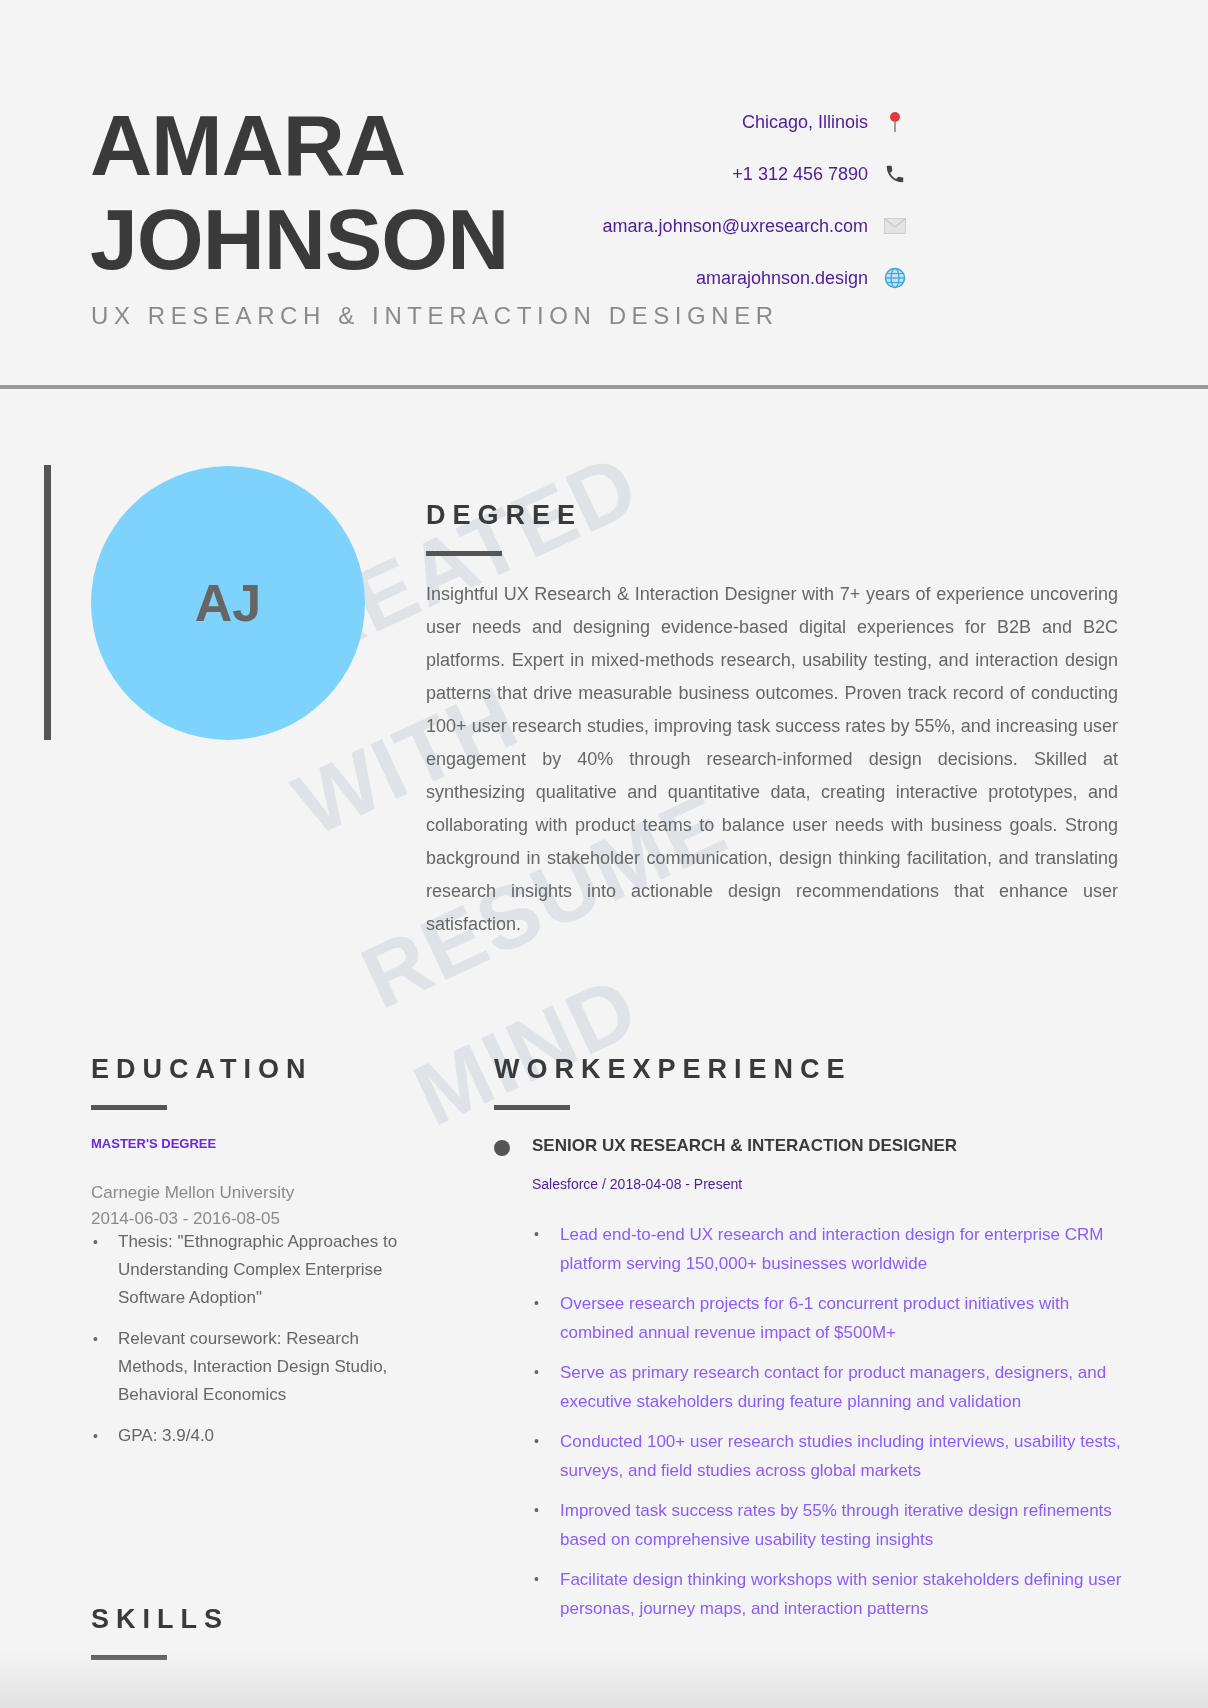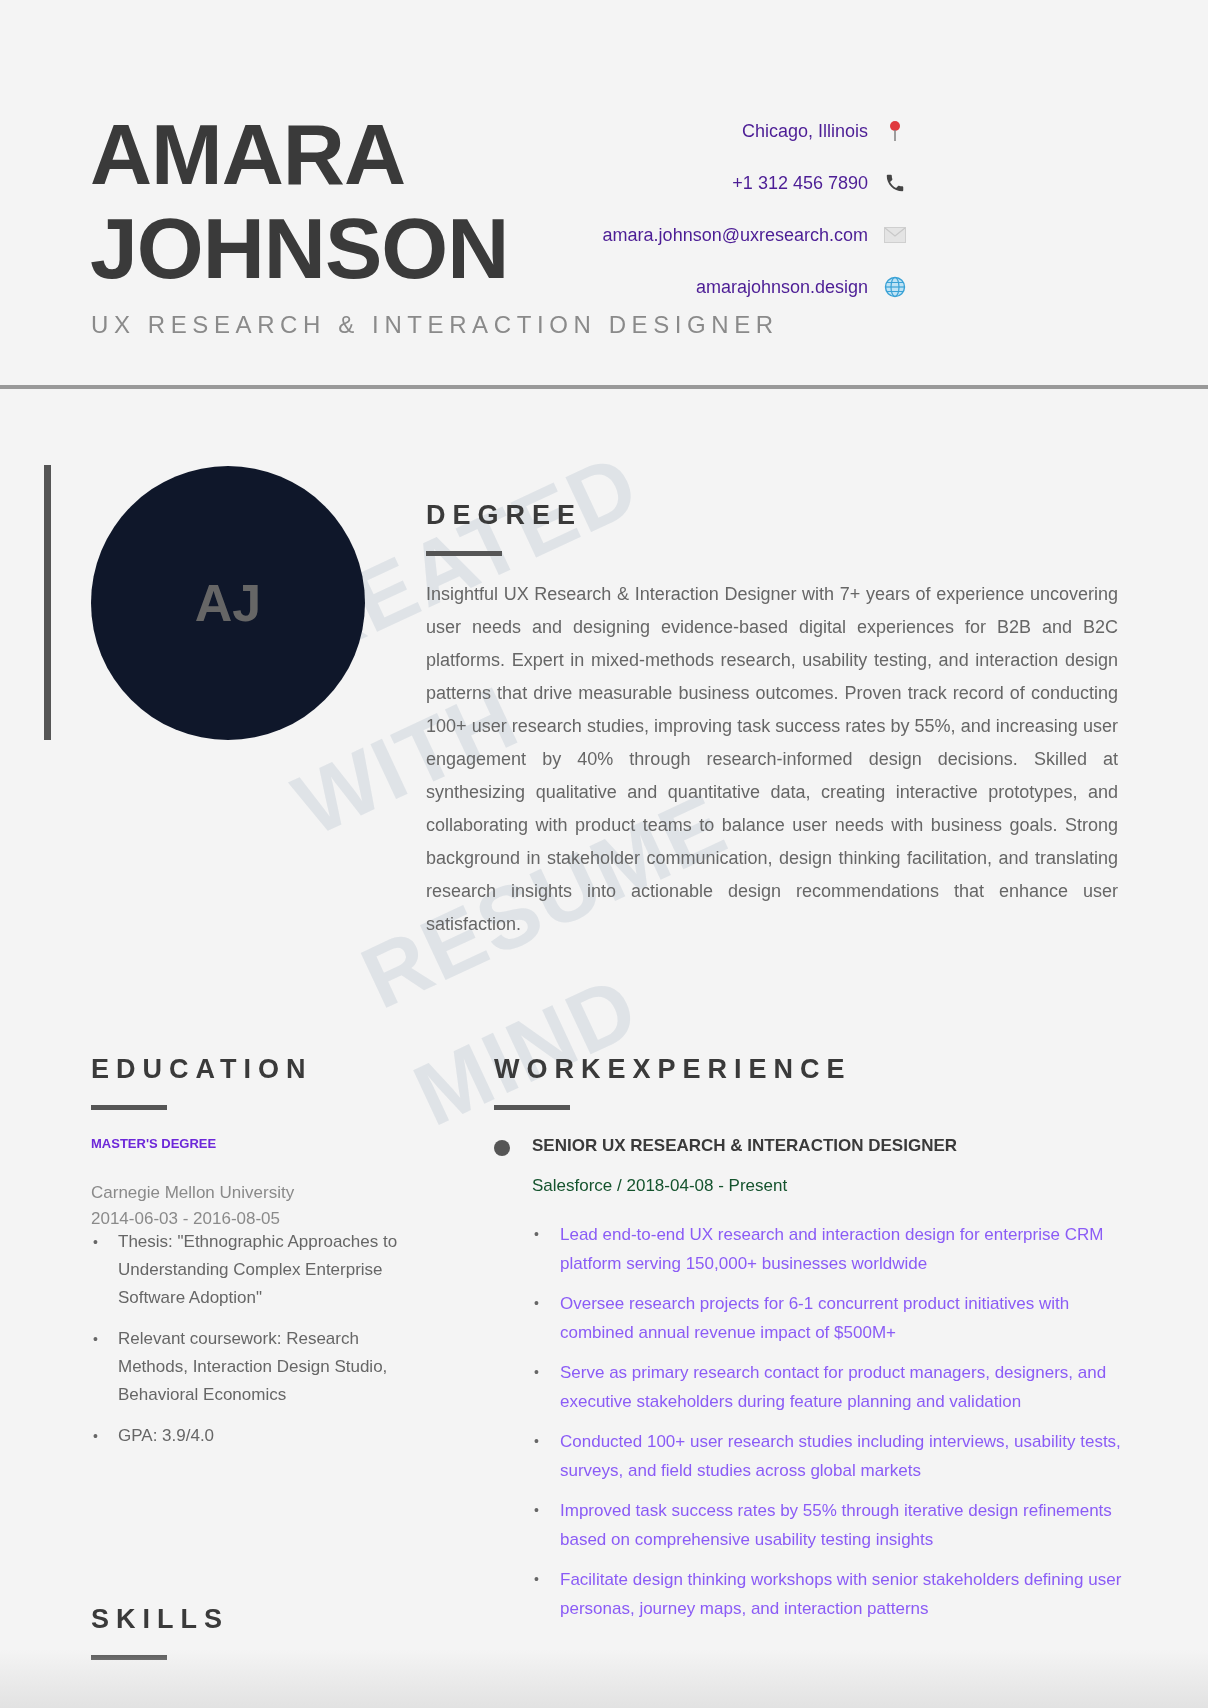--- a/index.html
+++ b/index.html
@@ -6,21 +6,21 @@
   html, body { width: 1208px; height: 1708px; overflow: hidden; }
   body {
     background: #f4f4f4;
     font-family: "Liberation Sans", "DejaVu Sans", sans-serif;
     color: #3a3a3a;
     position: relative;
   }
   .page { position: relative; width: 1208px; height: 1708px; }
 
   
-  .header { position: absolute; left: 0; top: 13px; width: 1000px; height: 388px; }
+  .header { position: absolute; left: 0; top: 4px; width: 1000px; height: 388px; }
   .name {
     position: absolute; left: 90px; top: 94px;
     font-size: 86px; font-weight: 700; line-height: 94px;
     color: #3a3a3a; letter-spacing: -1px;
   }
   .title {
     position: absolute; left: 91px; top: 298px;
     font-size: 24px; letter-spacing: 5.6px; color: #8a8a8a;
   }
   .contacts { position: absolute; right: 94px; top: 92px; text-align: right; }
@@ -31,21 +31,21 @@
   .contact-row .txt { margin-right: 16px; }
   .contact-row .ico { width: 22px; height: 22px; display: inline-flex; align-items: center; justify-content: center; }
   .divider {
     position: absolute; left: 0; top: 385px; width: 1208px; height: 4px; background: #999;
   }
 
   
   .side-bar { position: absolute; left: 44px; top: 465px; width: 7px; height: 275px; background: #555; }
   .avatar {
     position: absolute; left: 91px; top: 466px; width: 274px; height: 274px;
-    border-radius: 50%; background: #0f172a;
+    border-radius: 50%; background: #7dd3fc;
     display: flex; align-items: center; justify-content: center;
     font-size: 52px; font-weight: 700; color: #666;
   }
   .section-title {
     position: absolute; font-size: 27px; font-weight: 700; letter-spacing: 7px; color: #3a3a3a;
   }
   .section-rule { position: absolute; height: 5px; width: 76px; background: #555; }
   .profile-text {
     position: absolute; left: 426px; top: 578px; width: 692px;
     font-size: 18px; line-height: 33px; color: #666; text-align: justify;
@@ -58,21 +58,21 @@
   .edu-list li {
     position: relative; padding-left: 27px; font-size: 17px; line-height: 28px; color: #666; margin-bottom: 13px;
   }
   .edu-list li::before {
     content: "•"; position: absolute; left: 2px; top: 0; color: #666; font-size: 14px;
   }
 
   
   .job-dot { position: absolute; left: 494px; top: 1140px; width: 16px; height: 16px; border-radius: 50%; background: #555; }
   .job-title { position: absolute; left: 532px; top: 1136px; font-size: 17px; font-weight: 700; color: #3a3a3a; }
-  .job-meta { position: absolute; left: 532px; top: 1176px; font-size: 17px; color: #14532d; }
+  .job-meta { position: absolute; left: 532px; top: 1176px; font-size: 14px; color: #4c1d95; }
   .job-list { position: absolute; left: 532px; top: 1220px; width: 590px; list-style: none; }
   .job-list li {
     position: relative; padding-left: 28px; font-size: 17px; line-height: 29px; color: #8b5cf6; margin-bottom: 11px;
   }
   .job-list li::before {
     content: "•"; position: absolute; left: 2px; top: 0; color: #666; font-size: 14px;
   }
 
   
   .watermark {

